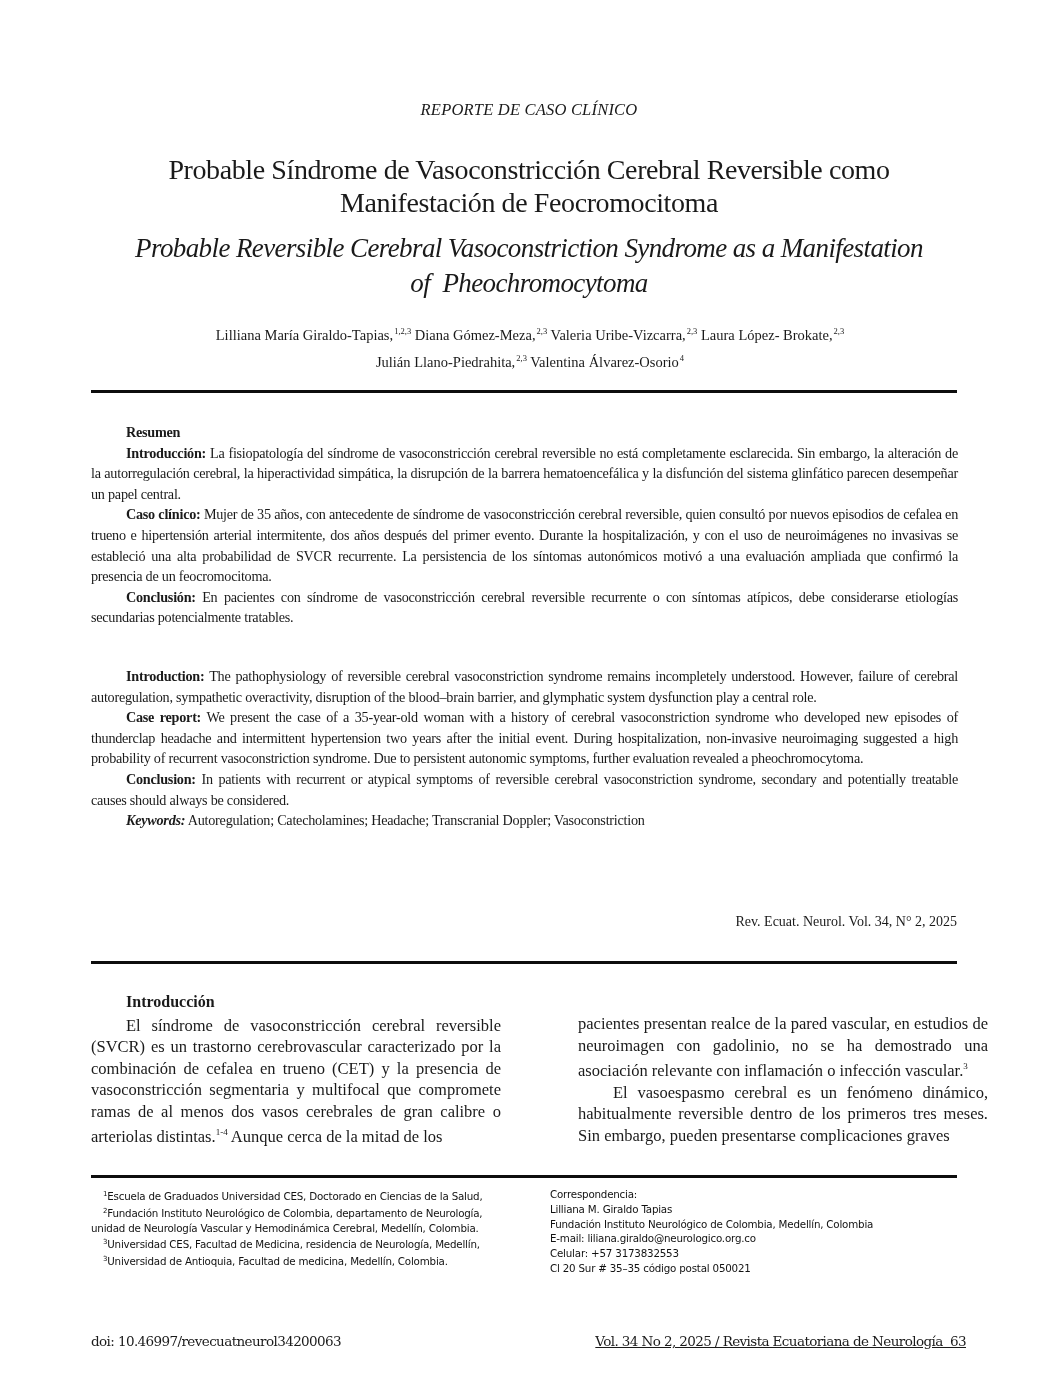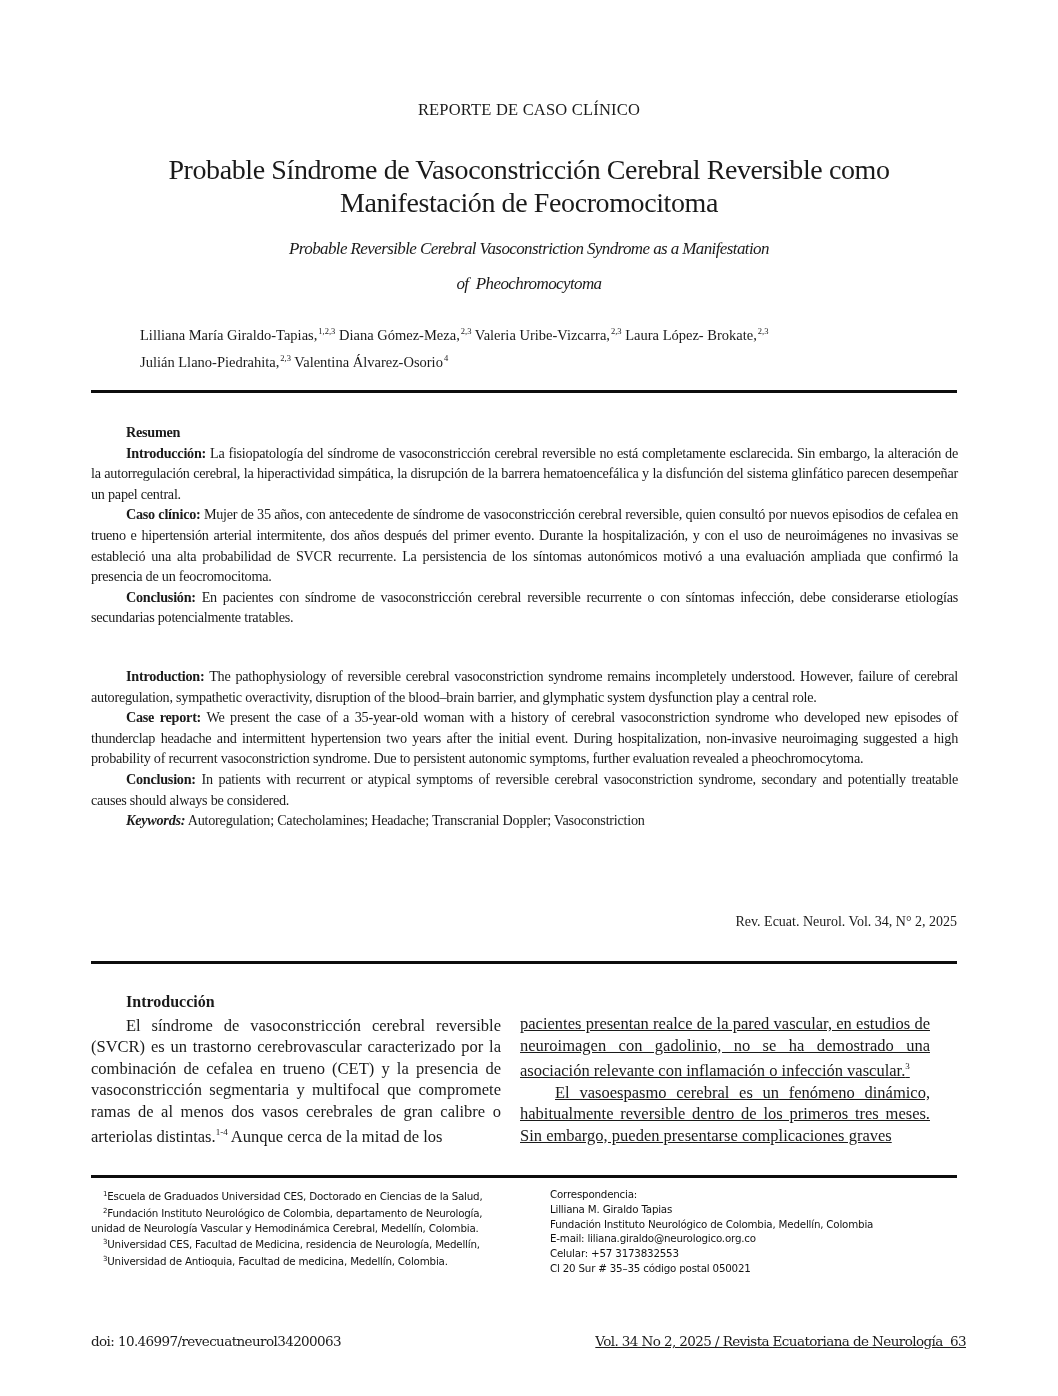--- a/index.html
+++ b/index.html
@@ -1,23 +1,23 @@
 <!DOCTYPE html>
 <html><head>
 <meta charset="utf-8">
 <style>
   html, body { margin: 0; padding: 0; background: #ffffff; }
   body { width: 1058px; height: 1396px; position: relative; overflow: hidden; color: #1a1a1a;
          font-family: "Liberation Serif", serif; }
   .abs { position: absolute; }
   .center { text-align: center; left: 0; width: 1058px; }
 
-  .section-label { top: 100px; font-size: 16.5px; letter-spacing: 0.2px; }
+  .section-label { top: 100px; font-size: 16.5px; letter-spacing: 0.2px; font-style: italic; }
   .title-es { top: 153px; font-size: 28px; line-height: 33px; letter-spacing: -0.4px; }
-  .title-en { top: 231px; font-size: 17px; line-height: 35px; font-style: italic; letter-spacing: -0.6px; text-align: center; }
+  .title-en { top: 231px; font-size: 27px; line-height: 35px; font-style: italic; letter-spacing: -0.6px; text-align: center; }
   .authors { top: 320px; font-size: 14.5px; line-height: 23px; left: 140px; width: 780px; }
   .authors sup { font-size: 8.5px; vertical-align: 6px; margin-left: 1px; }
 
   .rule { position: absolute; height: 3px; background: #0d0d0d; left: 91px; width: 866px; }
   .rule.r1 { top: 390px; }
   .rule.r2 { top: 961px; height: 2.5px; }
   .rule.r3 { top: 1175px; height: 2.5px; }
 
   .abs-block { left: 91px; width: 867px; font-size: 14.2px; line-height: 20.6px; letter-spacing: -0.25px; }
   .abs-block p { margin: 0; text-align: justify; text-indent: 35px; }
@@ -27,21 +27,21 @@
   #resumen { top: 422px; }
   #abstract { top: 666px; }
 
   .citation { top: 914px; right: 101px; font-size: 14px; }
 
   .col { width: 410px; font-size: 16.5px; line-height: 21.5px; }
   .col p { margin: 0; text-align: justify; }
   .col .indent { text-indent: 35px; }
   .col sup { font-size: 9px; vertical-align: 7px; }
   .col-left { left: 91px; top: 991px; }
-  .col-right { left: 520px; top: 1013px; text-decoration: underline; }
+  .col-right { left: 578px; top: 1013px; }
   .intro-head { font-weight: bold; font-size: 16px; margin: 0 0 2px 35px !important; text-align: center; }
 
   .foot { font-family: "DejaVu Sans", sans-serif; font-size: 10.3px; line-height: 14.8px; letter-spacing: -0.2px; color: #111; }
   .foot-left { left: 88px; top: 1187px; width: 440px; }
   .foot-left .fn { padding-left: 4px; text-indent: -4px; margin-left: 15px; }
   .foot-left sup { font-size: 7px; vertical-align: 4px; }
   .foot-right { left: 550px; top: 1187px; width: 380px; }
   .foot div { white-space: nowrap; }
 
   .page-footer { top: 1333px; font-size: 13.5px; font-family: "DejaVu Serif", serif; letter-spacing: -0.6px; }
@@ -56,40 +56,40 @@
 <div class="abs center title-es">
   <div>Probable Síndrome de Vasoconstricción Cerebral Reversible como</div>
   <div>Manifestación de Feocromocitoma</div>
 </div>
 
 <div class="abs center title-en">
   <div>Probable Reversible Cerebral Vasoconstriction Syndrome as a Manifestation</div>
   <div style="white-space:pre">of  Pheochromocytoma</div>
 </div>
 
-<div class="abs authors" style="">
+<div class="abs authors" style="text-align:center">
   <div>
     <span><span>Lilliana María Giraldo-Tapias,</span><sup>1,2,3</sup></span>
     <span><span>Diana Gómez-Meza,</span><sup>2,3</sup></span>
     <span><span>Valeria Uribe-Vizcarra,</span><sup>2,3</sup></span>
     <span><span>Laura López- Brokate,</span><sup>2,3</sup></span>
   </div>
   <div>
     <span><span>Julián Llano-Piedrahita,</span><sup>2,3</sup></span>
     <span><span>Valentina Álvarez-Osorio</span><sup>4</sup></span>
   </div>
 </div>
 
 <div class="rule r1"></div>
 
 <div class="abs abs-block" id="resumen">
   <p class="head">Resumen</p>
   <p><b>Introducción:</b><span> La fisiopatología del síndrome de vasoconstricción cerebral reversible no está completamente esclarecida. Sin embargo, la alteración de la autorregulación cerebral, la hiperactividad simpática, la disrupción de la barrera hematoencefálica y la disfunción del sistema glinfático parecen desempeñar un papel central.</span></p>
   <p><b>Caso clínico:</b><span> Mujer de 35 años, con antecedente de síndrome de vasoconstricción cerebral reversible, quien consultó por nuevos episodios de cefalea en trueno e hipertensión arterial intermitente, dos años después del primer evento. Durante la hospitalización, y con el uso de neuroimágenes no invasivas se estableció una alta probabilidad de SVCR recurrente. La persistencia de los síntomas autonómicos motivó a una evaluación ampliada que confirmó la presencia de un feocromocitoma.</span></p>
-  <p><b>Conclusión:</b><span> En pacientes con síndrome de vasoconstricción cerebral reversible recurrente o con síntomas infección, debe considerarse etiologías secundarias potencialmente tratables.</span></p>
+  <p><b>Conclusión:</b><span> En pacientes con síndrome de vasoconstricción cerebral reversible recurrente o con síntomas atípicos, debe considerarse etiologías secundarias potencialmente tratables.</span></p>
 </div>
 
 <div class="abs abs-block" id="abstract">
   <p><b>Introduction:</b><span> The pathophysiology of reversible cerebral vasoconstriction syndrome remains incompletely understood. However, failure of cerebral autoregulation, sympathetic overactivity, disruption of the blood–brain barrier, and glymphatic system dysfunction play a central role.</span></p>
   <p><b>Case report:</b><span> We present the case of a 35-year-old woman with a history of cerebral vasoconstriction syndrome who developed new episodes of thunderclap headache and intermittent hypertension two years after the initial event. During hospitalization, non-invasive neuroimaging suggested a high probability of recurrent vasoconstriction syndrome. Due to persistent autonomic symptoms, further evaluation revealed a pheochromocytoma.</span></p>
   <p><b>Conclusion:</b><span> In patients with recurrent or atypical symptoms of reversible cerebral vasoconstriction syndrome, secondary and potentially treatable causes should always be considered.</span></p>
   <p><span class="kw">Keywords:</span><span> Autoregulation; Catecholamines; Headache; Transcranial Doppler; Vasoconstriction</span></p>
 </div>
 
 <div class="abs citation">Rev. Ecuat. Neurol. Vol. 34, N° 2, 2025</div>

